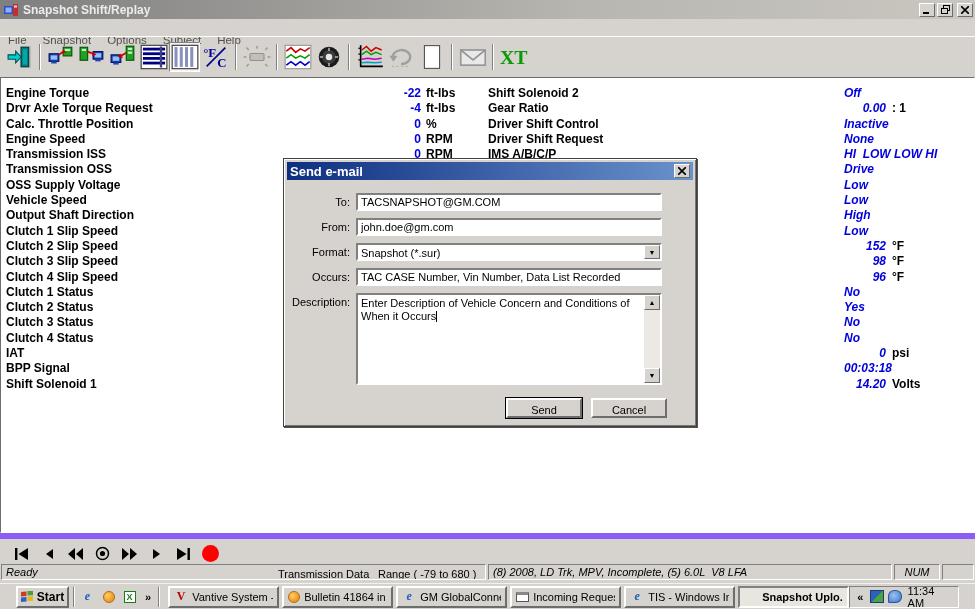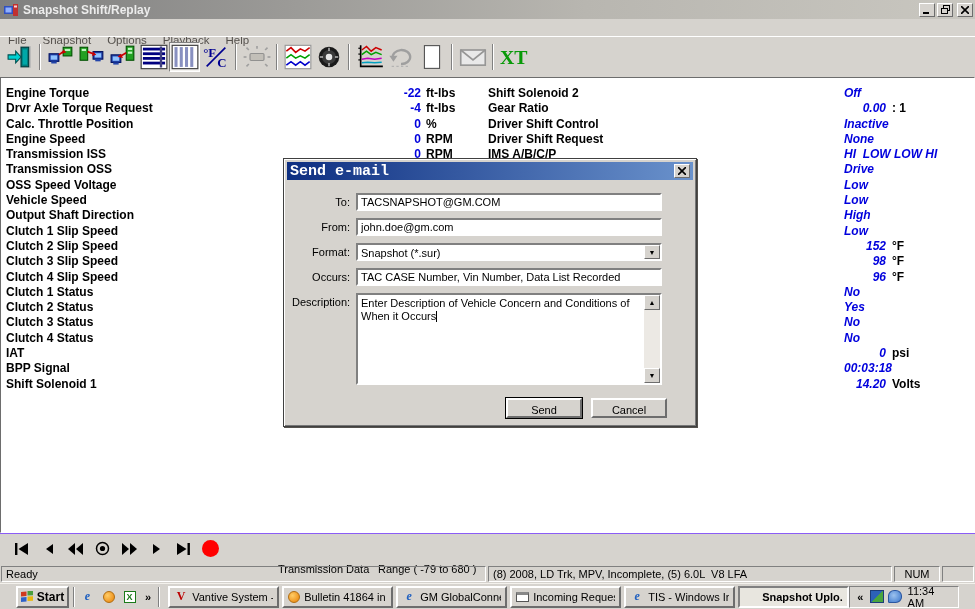--- a/index.html
+++ b/index.html
@@ -43,46 +43,46 @@
   .c-rv { flex:1; color:#0000dd; }
   .c-rv .v { white-space:pre;font-style:italic; }
   .c-rv .v.num { display:inline-block; width:42px; text-align:right; }
   .c-rv .u { color:#000; padding-left:6px; }
 
   
   .dialog { position:absolute; left:283px; top:158px; width:414px; height:269px; background:#d6d3ce;
     border:1px solid #404040; box-shadow:inset 1px 1px 0 #fff, inset -1px -1px 0 #777, 1px 1px 0 #55524e; z-index:10; }
   .dcaption { position:absolute; top:3px; left:3px; right:3px; height:18px;
     background:linear-gradient(90deg,#0e2f81,#6a92cc); display:flex; align-items:center; padding:0 3px; }
-  .dcaption .dtitle { color:#fff; font-weight:bold; font-size:15px; flex:1;font-family:Liberation Mono, monospace; }
+  .dcaption .dtitle { color:#fff; font-weight:bold; font-size:13px; flex:1; }
   .dclose { width:16px; height:14px; background:#d6d3ce; display:flex; align-items:center; justify-content:center; }
   .frow { position:absolute; left:8px; display:flex; }
   .flabel { width:64px; text-align:right; padding-right:6px; padding-top:3px; font-size:11px; }
   .txt { width:306px; height:18px; background:#fff; font:11px "Liberation Sans",sans-serif; padding:1px 3px; }
   .combo { width:306px; height:18px; background:#fff; display:flex; }
   .combo-text { flex:1; padding:1px 3px; font-size:11px; line-height:14px; }
   .combo-btn { width:16px; background:#d6d3ce; display:flex; align-items:center; justify-content:center; font-size:7px; }
   .descbox { width:306px; height:92px; background:#fff; position:relative; }
   .desc-inner { position:absolute; left:0; top:0; right:16px; bottom:0; padding:2px 3px; font-size:11px; line-height:13px; overflow:hidden; white-space:normal; }
   .caret { display:inline-block; width:1px; height:11px; background:#000; vertical-align:text-bottom; }
   .vscroll { position:absolute; right:0; top:0; bottom:0; width:16px; background:#ece9e4; display:flex; flex-direction:column; justify-content:space-between; }
   .sarrow { height:15px; background:#d6d3ce; display:flex; align-items:center; justify-content:center; font-size:7px; color:#000; }
   .dbtn { width:76px; height:20px; background:#d6d3ce; font:11px "Liberation Sans",sans-serif; display:flex; align-items:flex-end; justify-content:center; }
   .dbtn.default { box-shadow:0 0 0 1px #000; }
 
   
-  .playbar { position:absolute; top:533px; left:0; width:975px; height:30px; border-top:1px solid #8b5cf6; }
+  .playbar { position:absolute; top:533px; left:0; width:975px; height:30px; border-top:6px solid #8b5cf6; }
   .pbtns { position:absolute; left:8px; top:5px; display:flex; align-items:center; }
   .pbtn { width:27px; height:19px; display:flex; align-items:center; justify-content:center; }
   .recdot { width:17px; height:17px; border-radius:50%; background:#ff0000; margin-left:5px; }
   .pb-col1 { position:absolute; left:278px; top:2px; line-height:13.5px; font-size:11px; white-space:pre; }
   .pb-col2 { position:absolute; left:378px; top:2px; line-height:13.5px; font-size:11px; white-space:pre; }
 
   
-  .statusbar { position:absolute; top:563px; left:0; width:975px; height:20px; display:flex; align-items:flex-end; padding:1px 1px; }
+  .statusbar { position:absolute; top:563px; left:0; width:975px; height:20px; display:flex; align-items:flex-start; padding:1px 1px;font-style:italic; }
   .pane { height:16px; line-height:14px; padding:0 4px; white-space:pre; overflow:hidden; }
   .pane-ready { flex:1; margin-right:2px; }
   .pane-veh { width:404px; margin-right:2px; }
   .pane-num { width:46px; text-align:center; margin-right:2px; }
   .pane-end { width:32px; }
 
   
   .taskbar { position:absolute; top:583px; left:0; width:975px; height:26px; border-top:1px solid #f3f1ec; background:#d6d3ce; display:flex; align-items:center; padding:0 16px; }
   .startbtn { width:54px; height:22px; display:flex; align-items:center; justify-content:center; gap:3px; font-weight:bold; font-size:12px; background:#d6d3ce; }
   .tbdiv { width:2px; height:20px; margin:0 4px; border-left:1px solid #808080; border-right:1px solid #fff; }
@@ -134,21 +134,21 @@
         <path d="M0,0 L8,8 M8,0 L0,8" stroke="#000" stroke-width="1.6"></path>
       </svg>
     </span>
 </div>
 
 <div class="menubar">
 
 <span class="menu-item">File</span>
     <span class="menu-item">Snapshot</span>
     <span class="menu-item">Options</span>
-    <span class="menu-item">Playback</span>
+    <span class="menu-item">Subject</span>
     <span class="menu-item">Help</span>
   </div>
 
 <div class="toolbar">
   <span class="tbtn">
     <svg width="26" height="24" viewBox="0 0 24 22">
         <rect x="12" y="1" width="10" height="20" fill="#b8b8b8"></rect>
         <rect x="13" y="2" width="7" height="18" fill="#007d7d" stroke="#003c3c"></rect>
         <rect x="14.5" y="4" width="4" height="14" fill="#00a8a8"></rect>
         <polygon points="1,9 8,9 8,5.5 13,11 8,16.5 8,13 1,13" fill="#00d0d0" stroke="#005050"></polygon>
@@ -341,21 +341,21 @@
 
       <div class="drow">
         <span class="c-ll">Transmission OSS</span>
         <span class="c-lv"></span>
         <span class="c-lu"></span>
         <span class="c-rl"></span>
         <span class="c-rv"><span class="v">Drive</span><span class="u"></span></span>
       </div>
 
       <div class="drow">
-        <span class="c-ll">OSS Speed Voltage</span>
+        <span class="c-ll">OSS Supply Voltage</span>
         <span class="c-lv"></span>
         <span class="c-lu"></span>
         <span class="c-rl"></span>
         <span class="c-rv"><span class="v">Low</span><span class="u"></span></span>
       </div>
 
       <div class="drow">
         <span class="c-ll">Vehicle Speed</span>
         <span class="c-lv"></span>
         <span class="c-lu"></span>

